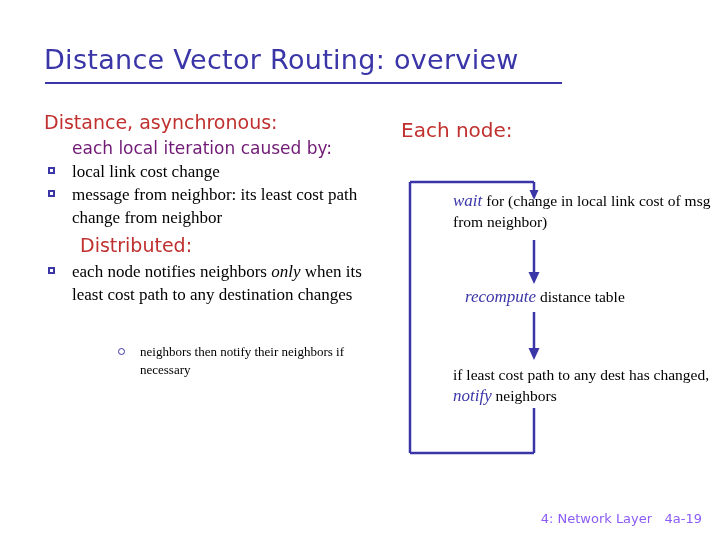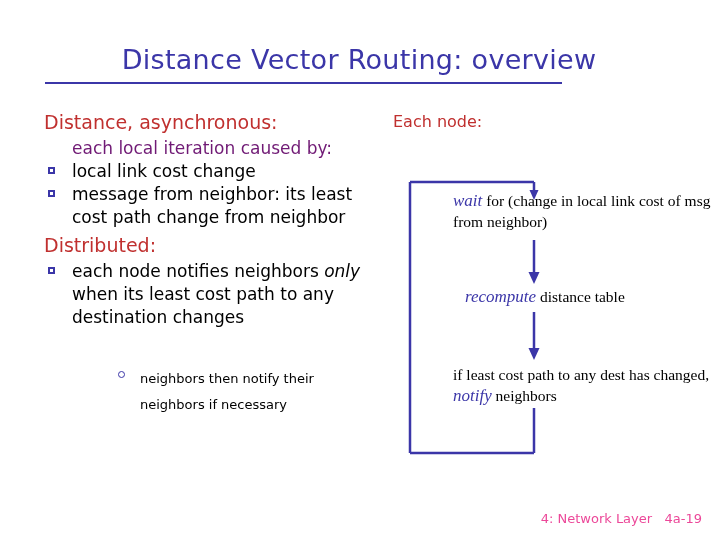--- a/index.html
+++ b/index.html
@@ -21,21 +21,20 @@
     position: absolute;
     left: 44px;
     top: 44px;
     width: 630px;
     font-family: "DejaVu Sans", sans-serif;
     font-size: 27px;
     line-height: 32px;
     color: #3b36a8;
     letter-spacing: 0.3px;
     white-space: nowrap;
-    text-align: center;
   }
   #title-underline {
     position: absolute;
     left: 45px;
     top: 82px;
     width: 517px;
     height: 2px;
     background: #3b36a8;
   }
 
@@ -47,32 +46,33 @@
     width: 322px;
     font-family: "DejaVu Sans", sans-serif;
   }
   .lhead {
     color: #c0302f;
     font-size: 19px;
     line-height: 24px;
     margin: 0 0 3px 0;
     white-space: nowrap;
   }
-  .lhead.second { margin-top: 4px; }
+  .lhead.second { margin-top: 4px; margin-left: 36px; }
   .plain-line {
     color: #701a75;
     font-size: 17px;
     line-height: 23px;
     margin: 0 0 0 28px;
   }
 
   ul.l1 {
     list-style: none;
     margin: 0;
     padding: 0;
+    font-family: Liberation Serif, serif;
   }
   ul.l1 > li {
     position: relative;
     color: #000000;
     font-size: 17px;
     line-height: 23px;
     margin: 0 0 0 0;
     padding-left: 28px;
   }
   ul.l1 > li > .sq {
@@ -88,21 +88,21 @@
 
   ul.l2 {
     list-style: none;
     margin: 2px 0 0 0;
     padding: 0;
   }
   ul.l2 > li {
     position: relative;
     color: #000000;
     font-size: 13px;
-    line-height: 26px;
+    line-height: 18px;
     padding-left: 28px;
     margin-left: 40px;
     margin-top: 37px;
   }
   ul.l2 > li > .ci {
     position: absolute;
     left: 6px;
     top: 5px;
     width: 7px;
     height: 7px;
@@ -116,23 +116,23 @@
   
   #right-col {
     position: absolute;
     left: 393px;
     top: 110px;
     width: 300px;
   }
   #rhead {
     font-family: "DejaVu Sans", sans-serif;
     color: #c0302f;
-    font-size: 16px;
+    font-size: 20px;
     line-height: 24px;
-    margin: 0;
+    margin: 8px;
     white-space: nowrap;
   }
 
   
   #flow {
     position: absolute;
     left: 405px;
     top: 168px;
     width: 290px;
     height: 295px;
@@ -159,21 +159,21 @@
   #step-recompute{ left: 28px; top: 118px; width: 275px; }
   #step-notify   { left: 16px; top: 196px; width: 275px; }
 
   
   #footer {
     position: absolute;
     right: 18px;
     bottom: 14px;
     font-family: "DejaVu Sans", sans-serif;
     font-size: 13px;
-    color: #ec4899;
+    color: #8b5cf6;
     white-space: pre;
   }
 </style>
 </head>
 <body>
 
 <div id="slide">
 
   <div id="slide-title">Distance Vector Routing: overview</div>
   <div id="title-underline"></div>

